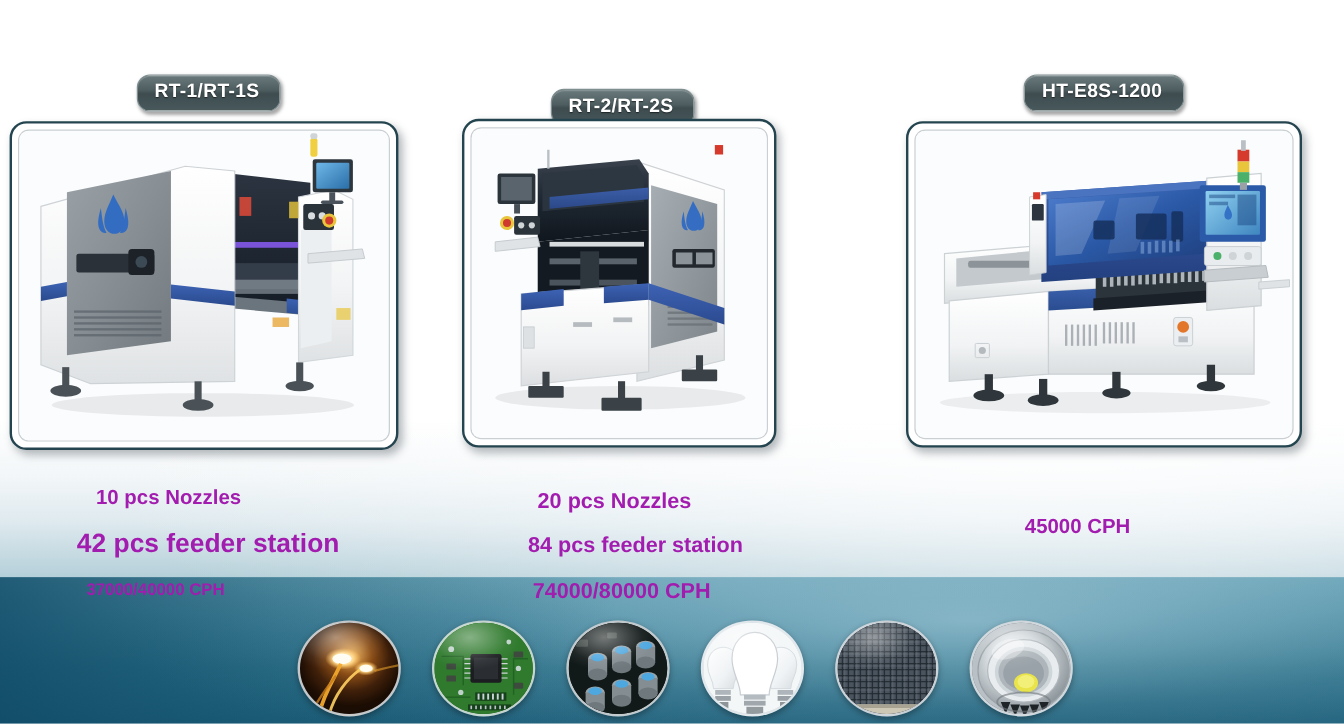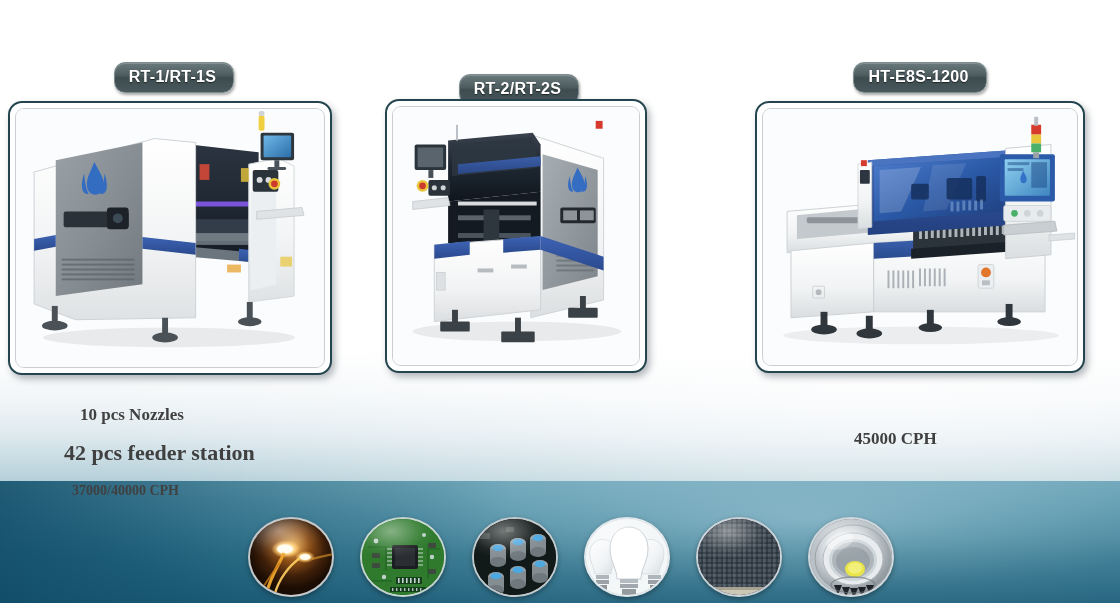--- a/index.html
+++ b/index.html
@@ -80,21 +80,21 @@
     overflow:hidden;
     position:relative;
   }
   .pf1 { left:8px;   top:101px; width:324px; height:274px; }
   .pf2 { left:385px; top:99px;  width:262px; height:274px; }
   .pf3 { left:755px; top:101px; width:330px; height:272px; }
 
   .machine-stage { position:absolute; inset:0; }
 
   
-  .spec-block { position:absolute; color:#404040; font-weight:bold;font-family:Liberation Serif, serif; }
+  .spec-block { position:absolute; color:#a21caf; font-weight:bold; }
   .spec-line { white-space:nowrap; line-height:1.0; }
 
   .sb1 { left:64px;  top:406px; }
   .sb1 .l1 { font-size:17px; margin-left:16px; }
   .sb1 .l2 { font-size:22px; margin-top:19px; }
   .sb1 .l3 { font-size:14px; margin-top:20px; margin-left:8px; }
 
   .sb2 { left:440px; top:408px; }
   .sb2 .l1 { font-size:18px; margin-left:8px; }
   .sb2 .l2 { font-size:18px; margin-top:19px; }
@@ -361,20 +361,25 @@
             <rect x="124" y="214" width="6" height="16"></rect>
               <rect x="110" y="228" width="34" height="11" rx="1"></rect>
             <rect x="190" y="192" width="6" height="14"></rect>
               <rect x="178" y="204" width="30" height="10" rx="1"></rect>
           </g>
         </svg>
       </div>
     </div>
   </div>
 
+  <div class="spec-block sb2">
+    <div class="spec-line l1">20 pcs Nozzles</div>
+    <div class="spec-line l2">84  pcs feeder station</div>
+    <div class="spec-line l3">74000/80000 CPH</div>
+  </div>
 
   <div class="product-col c3">
     <div class="badge-row b3">
       <span class="model-badge">HT-E8S-1200</span>
     </div>
   </div>
 
   <div class="photo-frame pf3">
     <div class="inner-bevel">
       <div class="machine-stage">

